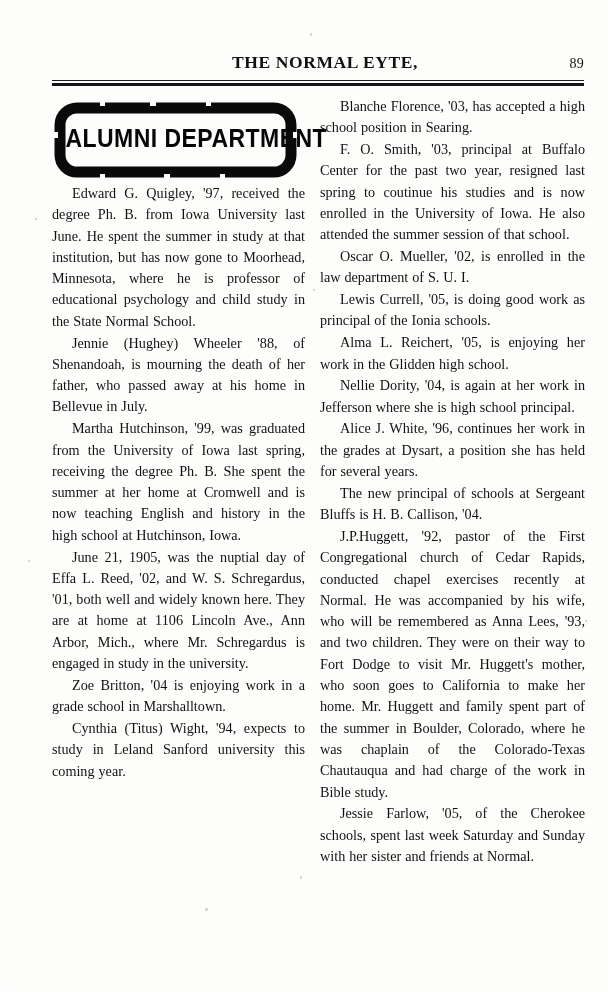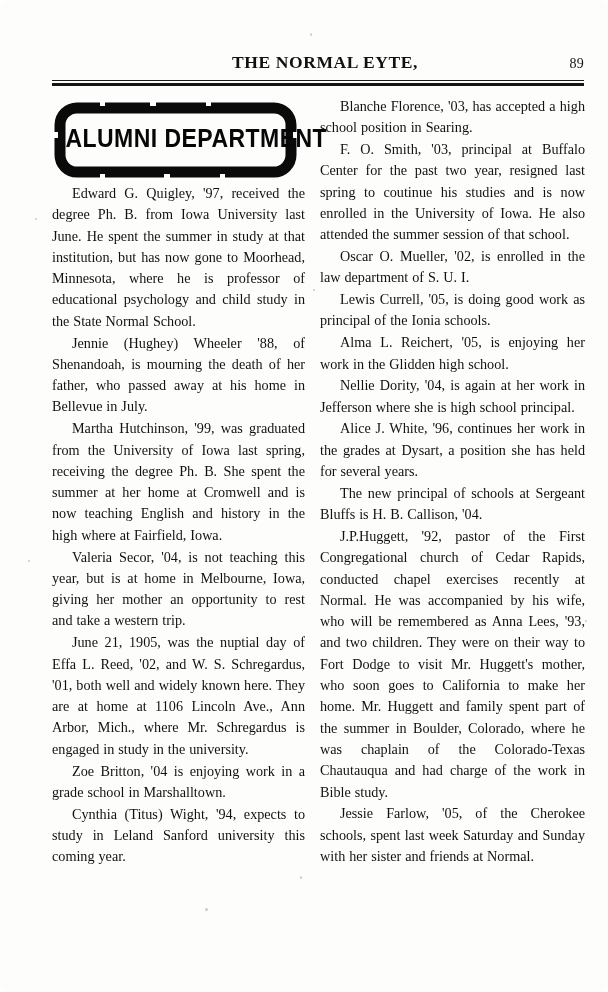--- a/index.html
+++ b/index.html
@@ -165,22 +165,21 @@
         <rect x="0" y="30" width="4" height="6" fill="#fdfdfc"></rect>
         <rect x="239" y="30" width="4" height="6" fill="#fdfdfc"></rect>
       </svg>
       <div class="label">
         <span>ALUMNI DEPARTMENT</span>
       </div>
     </div>
 
     <p>Edward G. Quigley, '97, received the degree Ph. B. from Iowa University last June. He spent the summer in study at that institution, but has now gone to Moorhead, Minnesota, where he is professor of educational psychology and child study in the State Normal School.</p>
     <p>Jennie (Hughey) Wheeler '88, of Shenandoah, is mourning the death of her father, who passed away at his home in Bellevue in July.</p>
-    <p>Martha Hutchinson, '99, was graduated from the University of Iowa last spring, receiving the degree Ph. B. She spent the summer at her home at Cromwell and is now teaching English and history in the high where at Fairfield, Iowa.</p>
-    <p>Valeria Secor, '04, is not teaching this year, but is at home in Melbourne, Iowa, giving her mother an opportunity to rest and take a western trip.</p>
+    <p>Martha Hutchinson, '99, was graduated from the University of Iowa last spring, receiving the degree Ph. B. She spent the summer at her home at Cromwell and is now teaching English and history in the high school at Hutchinson, Iowa.</p>
     <p>June 21, 1905, was the nuptial day of Effa L. Reed, '02, and W. S. Schregardus, '01, both well and widely known here. They are at home at 1106 Lincoln Ave., Ann Arbor, Mich., where Mr. Schregardus is engaged in study in the university.</p>
     <p>Zoe Britton, '04 is enjoying work in a grade school in Marshalltown.</p>
     <p>Cynthia (Titus) Wight, '94, expects to study in Leland Sanford university this coming year.</p>
   </div>
 
   <div class="col col-right">
     <p>Blanche Florence, '03, has accepted a high school position in Searing.</p>
     <p>F. O. Smith, '03, principal at Buffalo Center for the past two year, resigned last spring to coutinue his studies and is now enrolled in the University of Iowa. He also attended the summer session of that school.</p>
     <p>Oscar O. Mueller, '02, is enrolled in the law department of S. U. I.</p>
     <p>Lewis Currell, '05, is doing good work as principal of the Ionia schools.</p>

